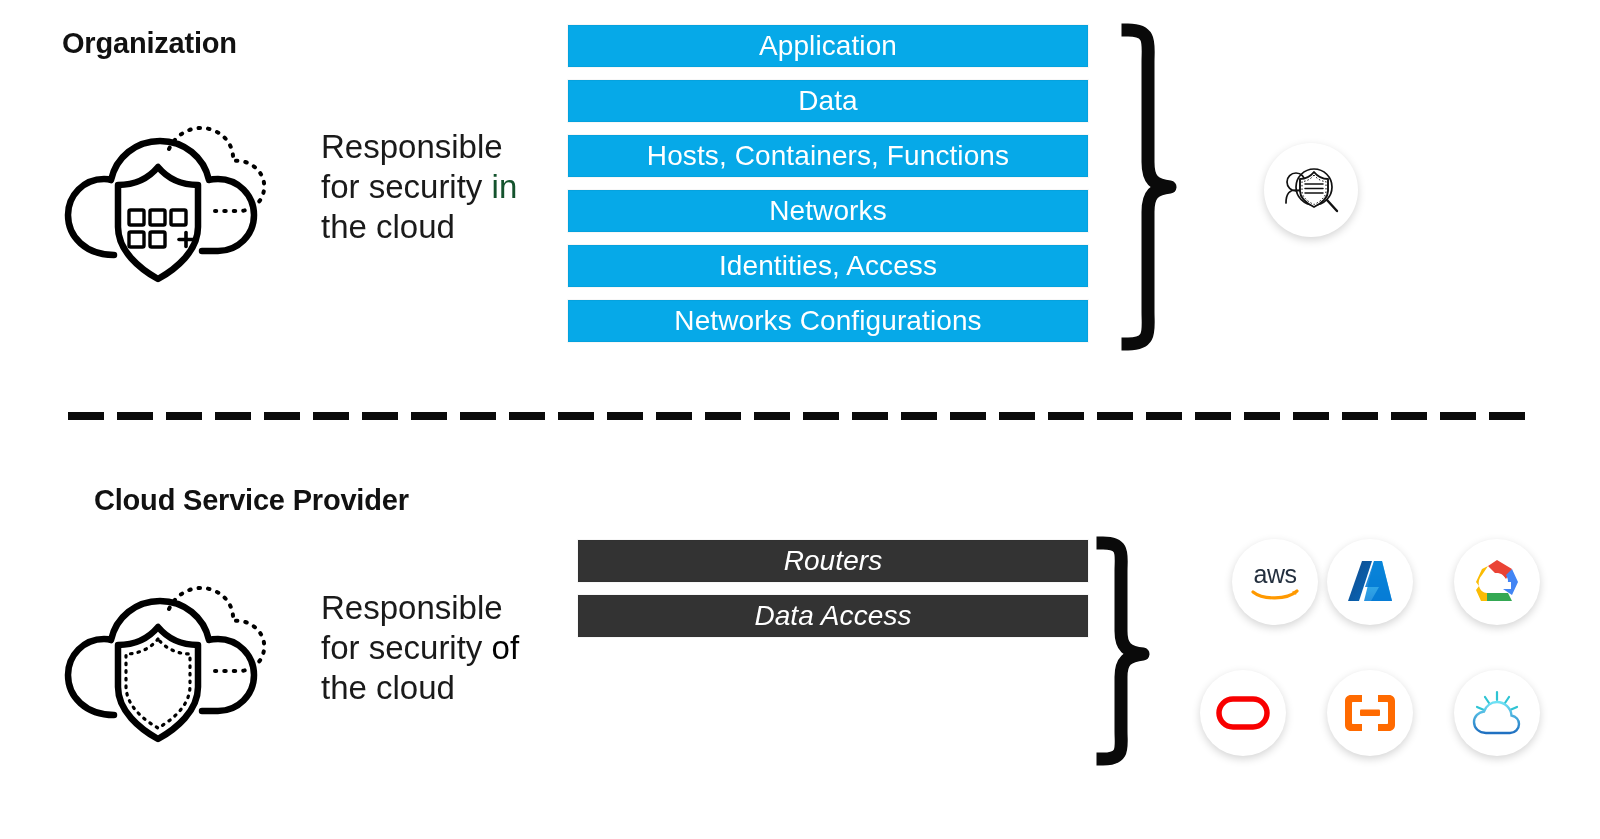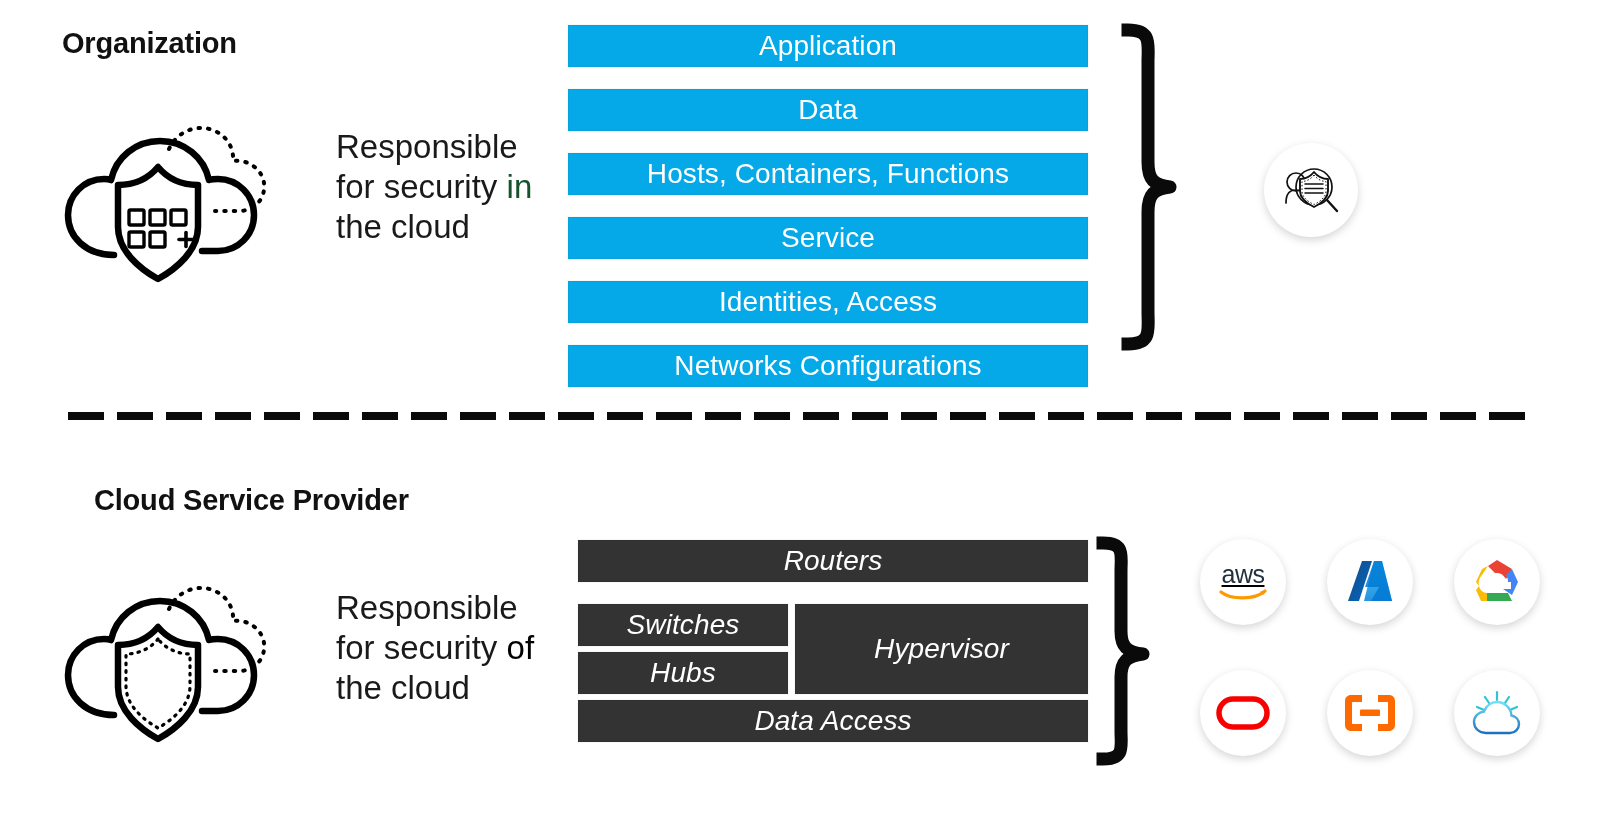--- a/index.html
+++ b/index.html
@@ -42,33 +42,32 @@
   #csp-cloud-icon { left: 52px; top: 575px; }
 
   
   .resp-text {
     position: absolute;
     left: 321px;
     font-size: 33px;
     line-height: 40px;
     color: #1a1a1a;
     width: 240px;
-    margin-left: 15px;
   }
   #org-resp-text { top: 127px; }
   #csp-resp-text { top: 588px; }
   .accent { font-weight: normal; }
 
   
   .stack { position: absolute; }
   #org-stack { left: 568px; top: 25px; width: 520px; }
 
   .bar {
     height: 42px;
-    margin-bottom: 22px;
+    margin-bottom: 13px;
     display: flex;
     align-items: center;
     justify-content: center;
     color: #ffffff;
     font-size: 28px;
     letter-spacing: 0.1px;
     box-sizing: border-box;
     border: 1px solid rgba(0,0,0,0.04);
     box-shadow: 0 0 0 1px rgba(0,0,0,0.03);
   }
@@ -112,21 +111,21 @@
     border-radius: 50%;
     background: #ffffff;
     box-shadow: 0 3px 9px rgba(0,0,0,0.17);
     display: flex;
     align-items: center;
     justify-content: center;
   }
   #audit-badge { left: 1264px; top: 143px; }
 
   .logo-badge { width: 86px; height: 86px; }
-  #logo-aws    { left: 1200px; top: 539px; text-decoration: underline; }
+  #logo-aws    { left: 1232px; top: 539px; }
   #logo-azure  { left: 1327px; top: 539px; }
   #logo-gcp    { left: 1454px; top: 539px; }
   #logo-oracle { left: 1200px; top: 670px; }
   #logo-alibaba{ left: 1327px; top: 670px; }
   #logo-ibm    { left: 1454px; top: 670px; }
 
   
   #divider {
     position: absolute;
     left: 68px;
@@ -183,21 +182,21 @@
   <div class="resp-text" id="org-resp-text">
     <div>Responsible</div>
     <div><span>for security </span><span class="accent" style="color:#14532d">in</span></div>
     <div>the cloud</div>
   </div>
 
   <div class="stack" id="org-stack">
     <div class="bar bar-blue">Application</div>
     <div class="bar bar-blue">Data</div>
     <div class="bar bar-blue">Hosts, Containers, Functions</div>
-    <div class="bar bar-blue">Service</div>
+    <div class="bar bar-blue">Networks</div>
     <div class="bar bar-blue">Identities, Access</div>
     <div class="bar bar-blue">Networks Configurations</div>
   </div>
 
   <div class="brace" id="org-brace">
     <svg width="70" height="330" viewBox="0 0 70 330">
       <path d="M10 8 C34 8 30 22 30 40 L30 140 C30 158 36 163 52 165
                C36 167 30 172 30 190 L30 290 C30 308 34 322 10 322" fill="none" stroke="#0a0a0a" stroke-width="13" stroke-linecap="square" stroke-linejoin="round"></path>
     </svg>
   </div>
@@ -259,29 +258,20 @@
   </div>
 
   <div class="resp-text" id="csp-resp-text" style="top:148px;">
     <div>Responsible</div>
     <div><span>for security </span><span class="accent" style="color:#000000">of</span></div>
     <div>the cloud</div>
   </div>
 
   <div class="stack" id="csp-stack">
     <div class="bar bar-dark">Routers</div>
-    <div class="row-split">
-      <div class="left-col">
-        <div class="bar bar-dark">Switches</div>
-        <div class="bar bar-dark">Hubs</div>
-      </div>
-      <div class="right-col">
-        <div class="bar bar-dark">Hypervisor</div>
-      </div>
-    </div>
     <div class="bar bar-dark">Data Access</div>
   </div>
 
   <div class="brace" id="csp-brace" style="top:95px;left:1093px;">
     <svg width="72" height="232" viewBox="0 0 72 232">
       <path d="M10 8 C32 8 28 20 28 36 L28 96 C28 112 34 117 50 119
                C34 121 28 126 28 142 L28 196 C28 212 32 224 10 224" fill="none" stroke="#0a0a0a" stroke-width="13" stroke-linecap="square" stroke-linejoin="round"></path>
     </svg>
   </div>
 

